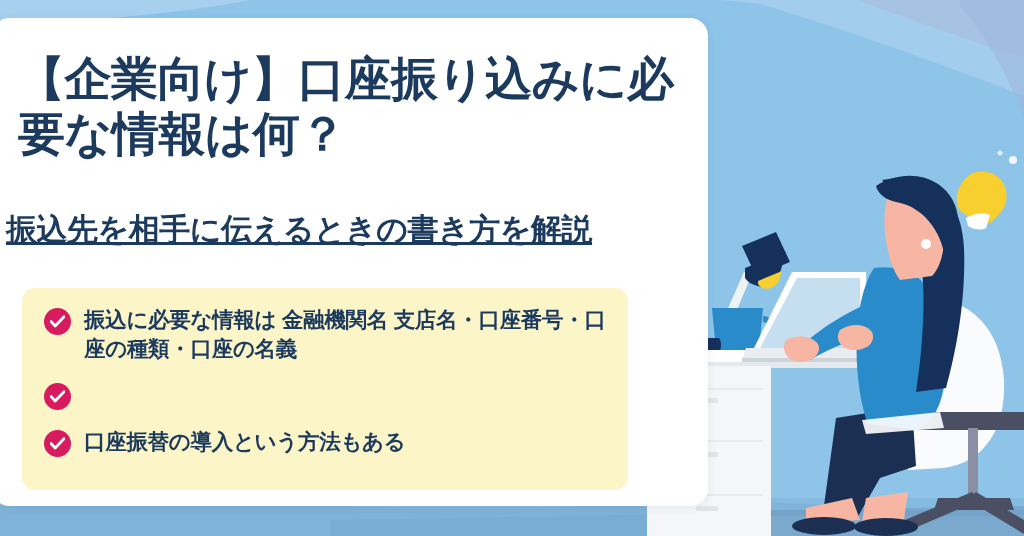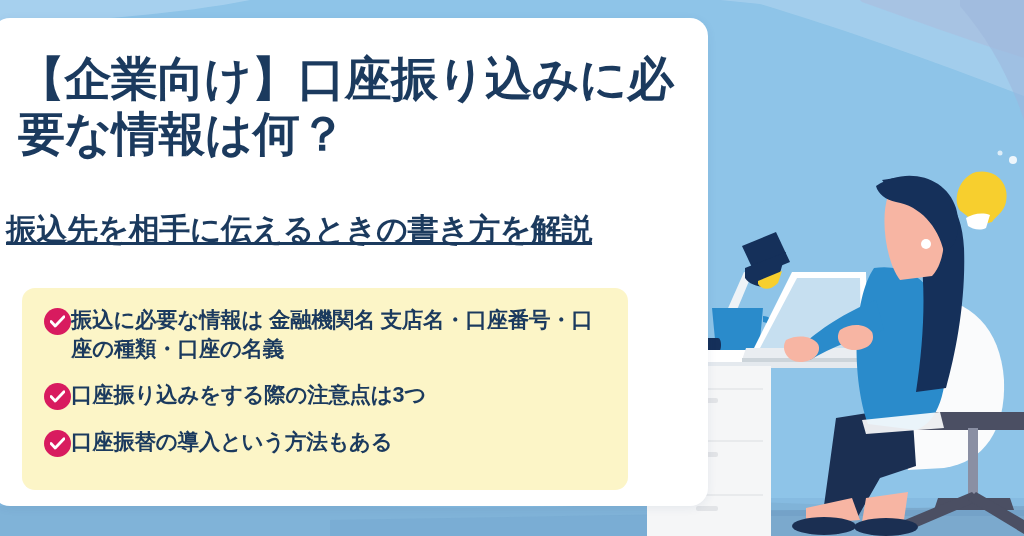--- a/index.html
+++ b/index.html
@@ -63,20 +63,21 @@
     left:22px; top:270px;
     width:606px; height:202px;
     background:#fcf5c7;
     border-radius:13px;
     padding:18px 20px 0 22px;
   }
 
   .bullet-row {
     display:flex;
     align-items:flex-start;
+    gap:13px;
     margin-bottom:18px;
   }
   .bullet-row:last-child { margin-bottom:0; }
 
   .check {
     flex:0 0 auto;
     width:27px; height:27px;
     border-radius:50%;
     background:#d81b5f;
     position:relative;
@@ -216,21 +217,20 @@
         </span>
         <span class="bullet-text">振込に必要な情報は 金融機関名 支店名・口座番号・口座の種類・口座の名義</span>
       </div>
 
       <div class="bullet-row">
         <span class="check">
           <svg width="15" height="13" viewBox="0 0 15 13">
             <path d="M1 6.5 L5.2 11 L14 1.8" fill="none" stroke="#ffffff" stroke-width="2.8" stroke-linecap="round" stroke-linejoin="round"></path>
           </svg>
         </span>
-        <span class="bullet-text">口座振り込みをする際の注意点は3つ</span>
       </div>
 
       <div class="bullet-row">
         <span class="check">
           <svg width="15" height="13" viewBox="0 0 15 13">
             <path d="M1 6.5 L5.2 11 L14 1.8" fill="none" stroke="#ffffff" stroke-width="2.8" stroke-linecap="round" stroke-linejoin="round"></path>
           </svg>
         </span>
         <span class="bullet-text">口座振替の導入という方法もある</span>
       </div>

